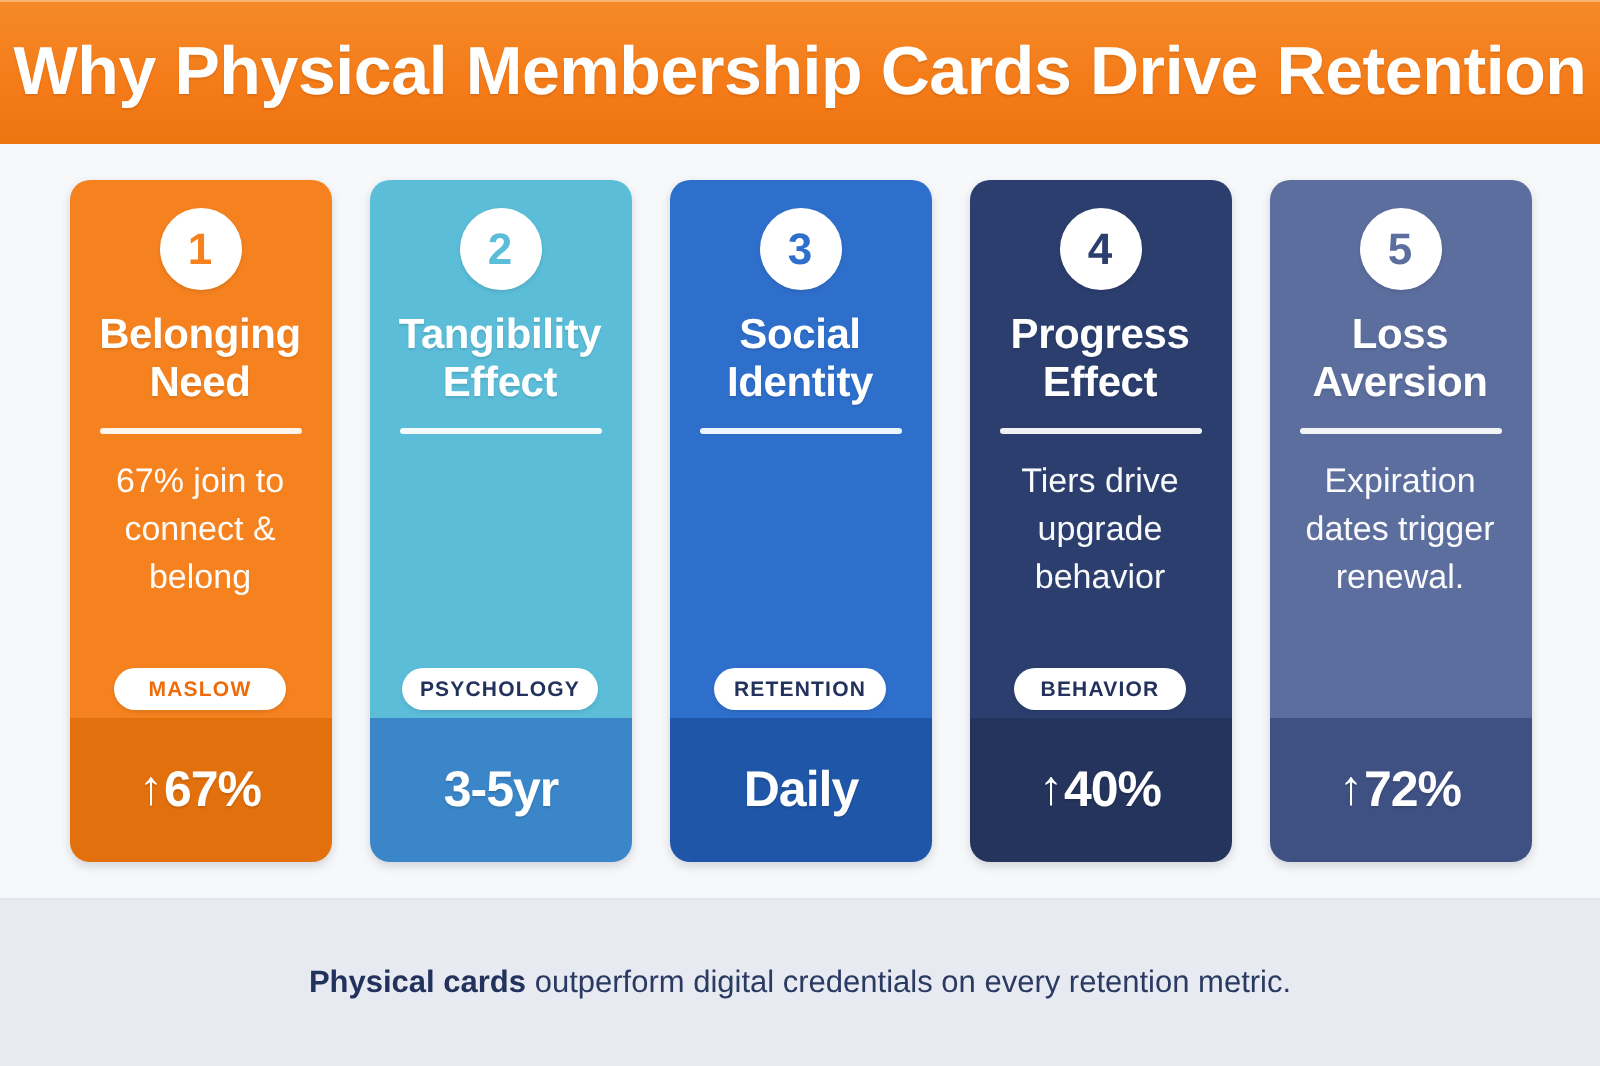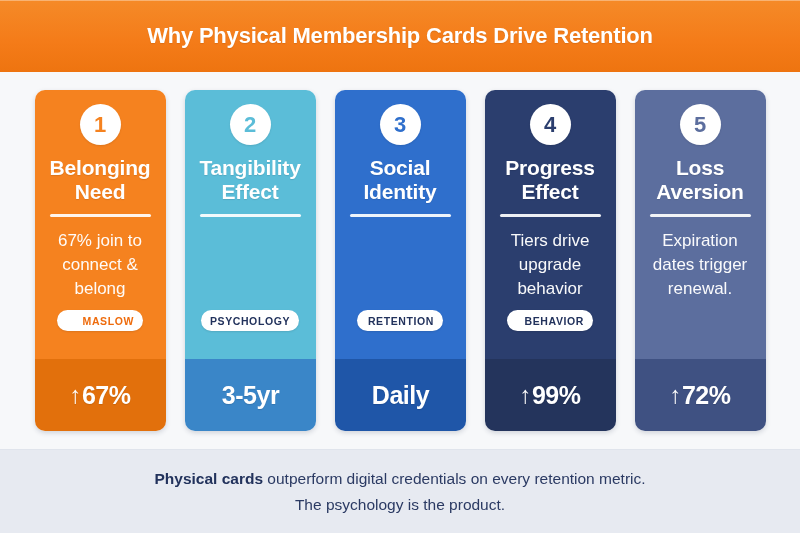--- a/index.html
+++ b/index.html
@@ -28,21 +28,21 @@
     height: 72px;
     background: linear-gradient(180deg, #F58A28 0%, #F47B18 55%, #EE7410 100%);
     display: flex;
     align-items: center;
     justify-content: center;
     flex: 0 0 auto;
     box-shadow: 0 1px 0 rgba(255,255,255,0.35) inset;
   }
   .header-title {
     color: #ffffff;
-    font-size: 22px;
+    font-size: 34px;
     font-weight: bold;
     letter-spacing: -0.2px;
     text-align: center;
     line-height: 1;
     text-shadow: 0 1px 1px rgba(120,55,0,0.18);
   }
 
   
   .cards-area {
     flex: 1 1 auto;
@@ -115,28 +115,28 @@
   .card-desc {
     font-size: 17px;
     color: rgba(255,255,255,0.97);
     text-align: center;
     line-height: 1.42;
     padding: 0 2px;
     flex: 0 0 auto;
   }
   .pill {
     margin-top: auto;
-    margin-bottom: 28px;
+    margin-bottom: 4px;
     background: #ffffff;
     border-radius: 14px;
     padding: 5px 9px 4px 9px;
     font-size: 10.5px;
     font-weight: bold;
     letter-spacing: 0.6px;
-    text-align: right;
+    text-align: center;
     min-width: 86px;
     box-sizing: border-box;
     flex: 0 0 auto;
     box-shadow: 0 1px 2px rgba(0,0,0,0.10);
   }
   .card-footer {
     height: 72px;
     flex: 0 0 auto;
     display: flex;
     align-items: center;
@@ -238,21 +238,21 @@
         <div class="badge">
           <span class="badge-num" style="color: rgb(43, 62, 110);">4</span>
         </div>
         <div class="card-title">Progress Effect</div>
         <div class="divider"></div>
         <div class="card-desc">Tiers drive upgrade behavior</div>
         <div class="pill" style="color: rgb(34, 50, 92);">BEHAVIOR</div>
       </div>
       <div class="card-footer" style="background: rgb(36, 52, 92);">
         <span class="arrow">↑</span>
-        <span>99%</span>
+        <span>40%</span>
       </div>
     </div>
 
     <div class="card">
       <div class="card-body" style="background: linear-gradient(rgb(92, 110, 158) 0%, rgb(92, 110, 158) 100%);">
         <div class="badge">
           <span class="badge-num" style="color: rgb(92, 110, 158);">5</span>
         </div>
         <div class="card-title">Loss Aversion</div>
         <div class="divider"></div>
@@ -263,16 +263,15 @@
         <span>72%</span>
       </div>
     </div>
 
   </div>
 
   <div class="footer-band" style="background: rgb(231, 234, 241);">
     <div class="footer-line" style="color: rgb(43, 58, 99);">
       <span class="footer-strong">Physical cards</span><span> outperform digital credentials on every retention metric.</span>
     </div>
-    <div class="footer-line" style="color: rgb(43, 58, 99);">The psychology is the product.</div>
   </div>
 
 </div>
 
 </body></html>

